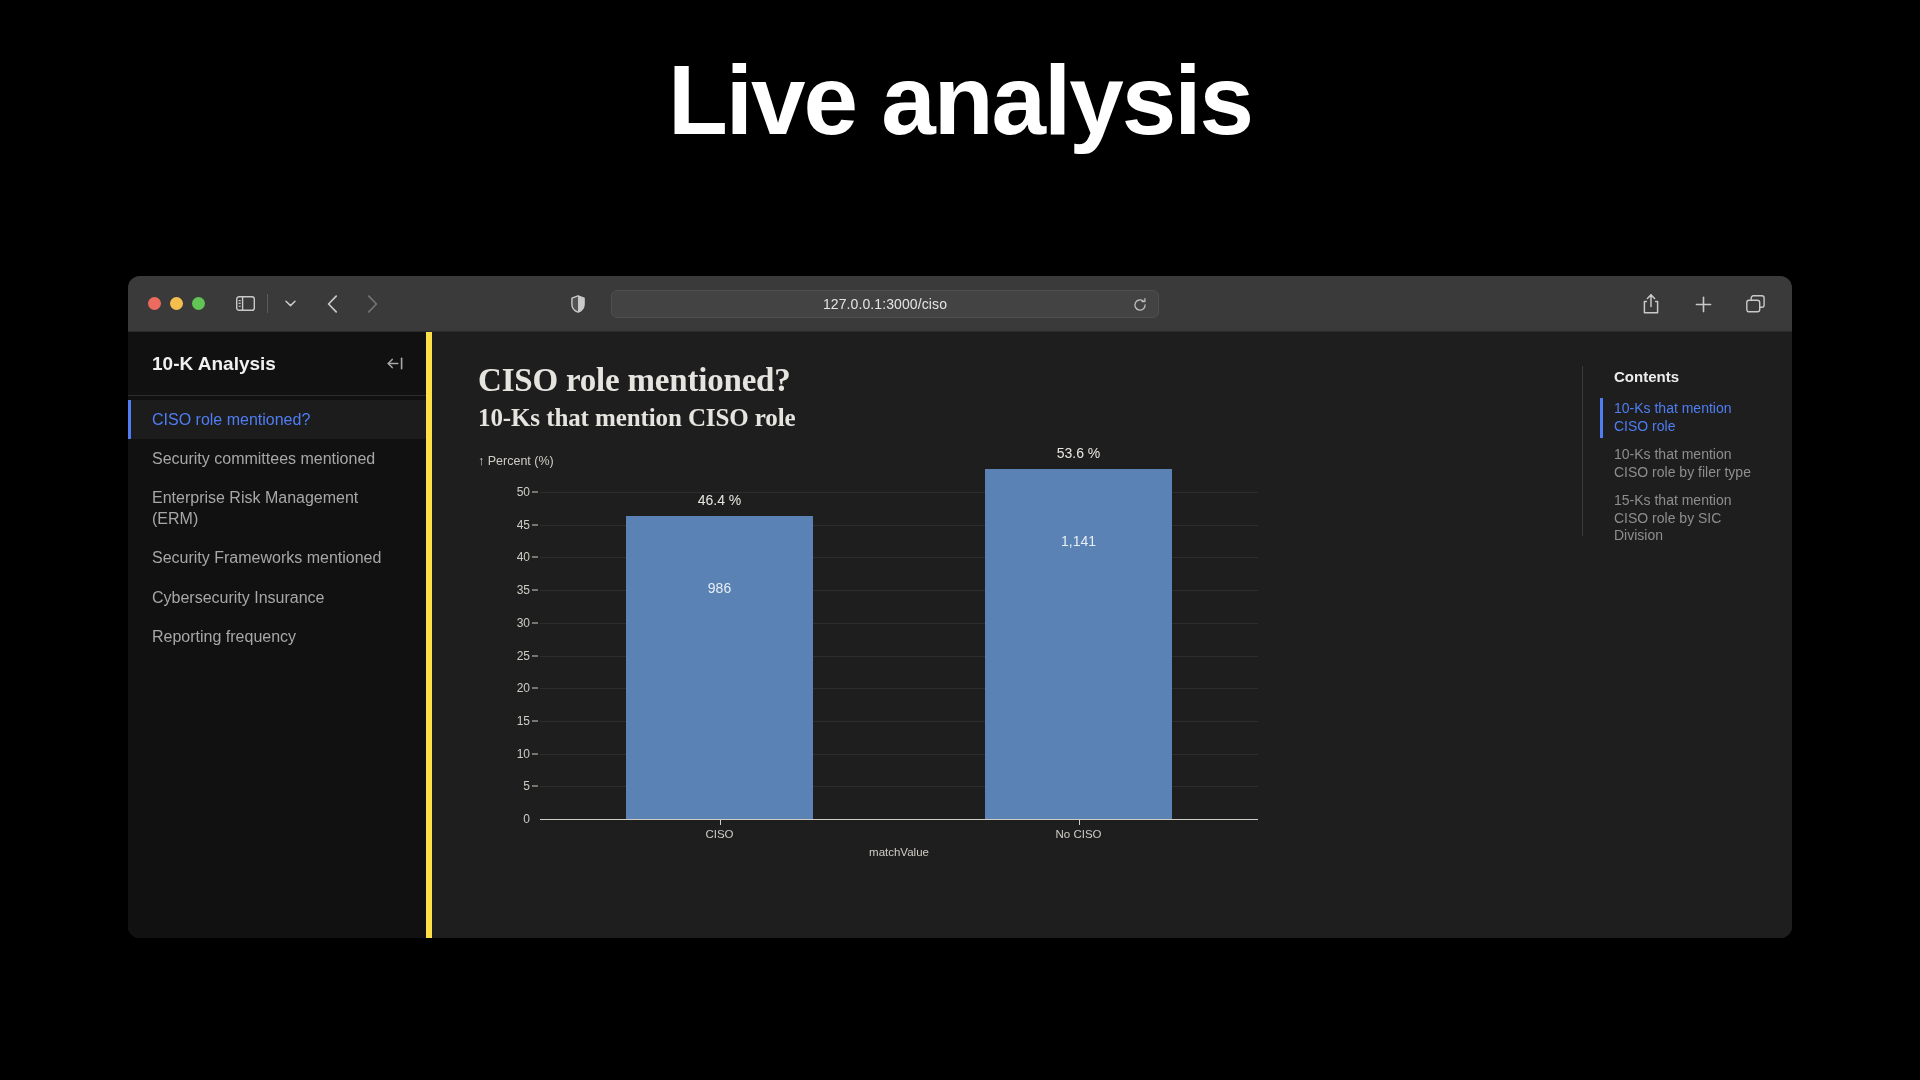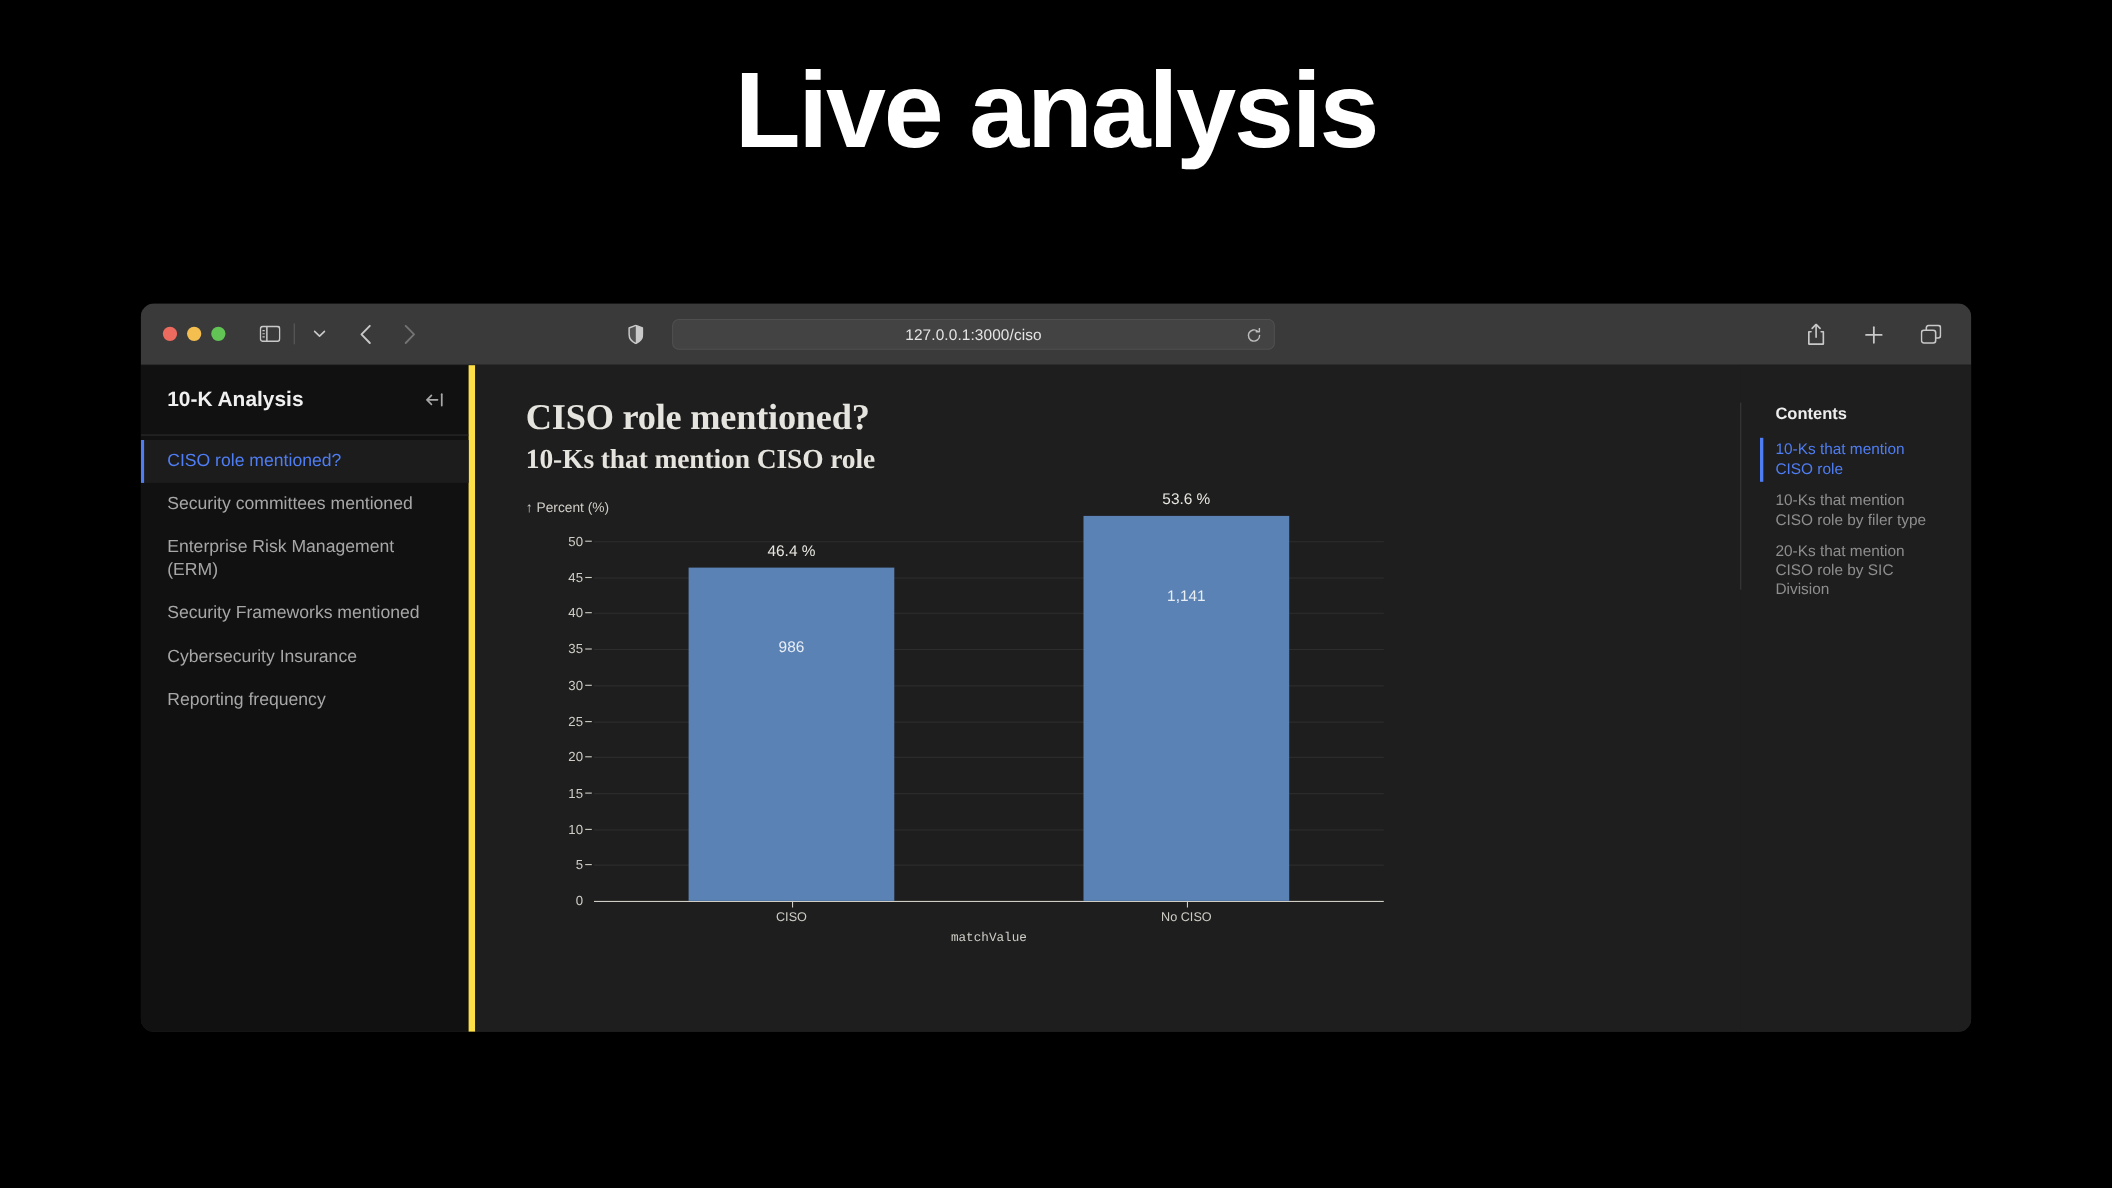--- a/index.html
+++ b/index.html
@@ -234,21 +234,20 @@
     font-size: 11.5px;
     color: #cfcdc6;
     transform: translateX(-50%);
   }
   #x-axis-label {
     position: absolute;
     font-size: 11.5px;
     color: #cfcdc6;
     text-align: center;
     transform: translateX(-50%);
-    font-family: Liberation Mono, monospace;
   }
 
   
   #toc-sidebar {
     position: absolute;
     right: 0; top: 0;
     width: 210px;
     height: 606px;
     padding: 36px 24px 0 18px;
     background: #1e1e1e;
@@ -461,18 +460,18 @@
     <div id="toc-sidebar">
       <div id="toc-rule"></div>
       <div id="toc-title">Contents</div>
       <div class="toc-item active">
         <span>10-Ks that mention CISO role</span>
       </div>
       <div class="toc-item">
         <span>10-Ks that mention CISO role by filer type</span>
       </div>
       <div class="toc-item">
-        <span>20-Ks that mention CISO role by SIC Division</span>
+        <span>15-Ks that mention CISO role by SIC Division</span>
       </div>
     </div>
 
   </div>
 </div>
 
 </body></html>

